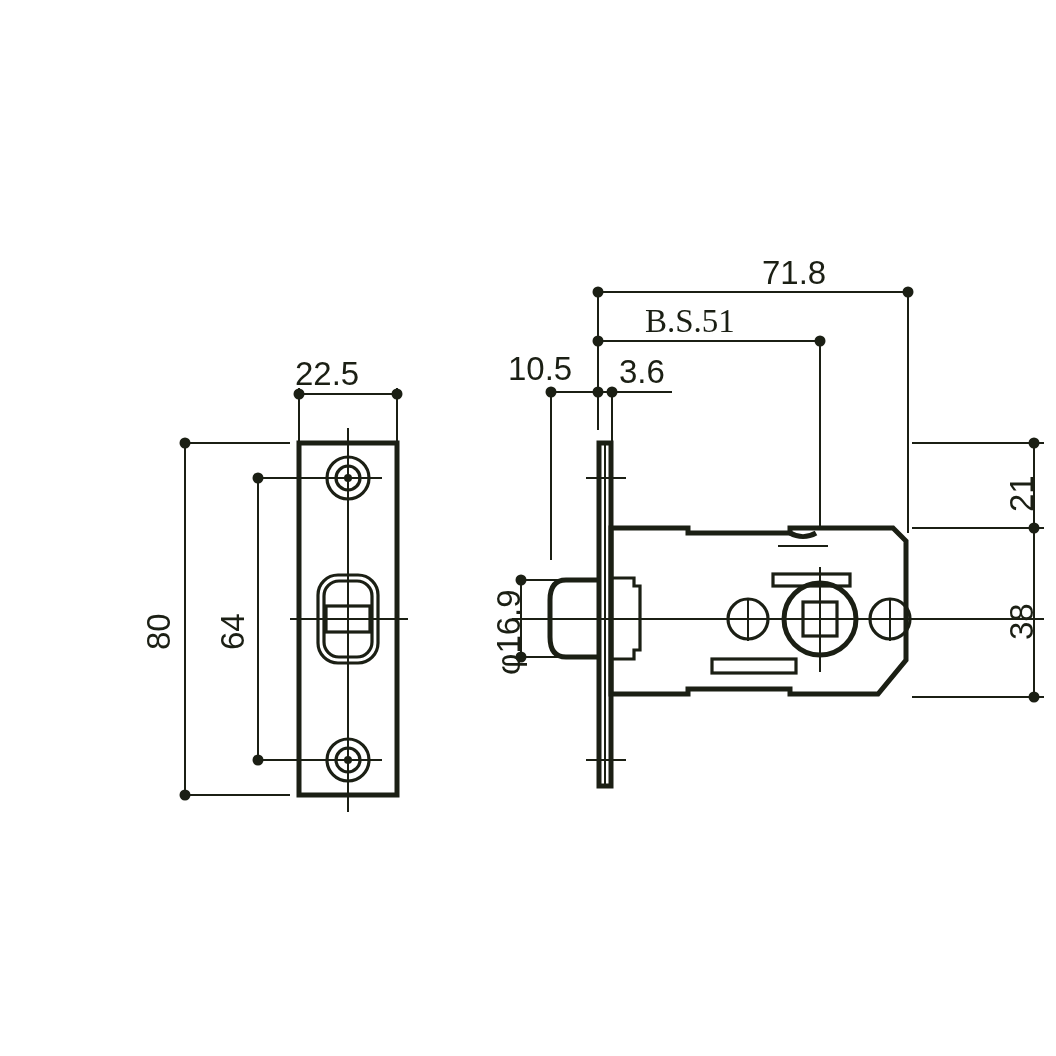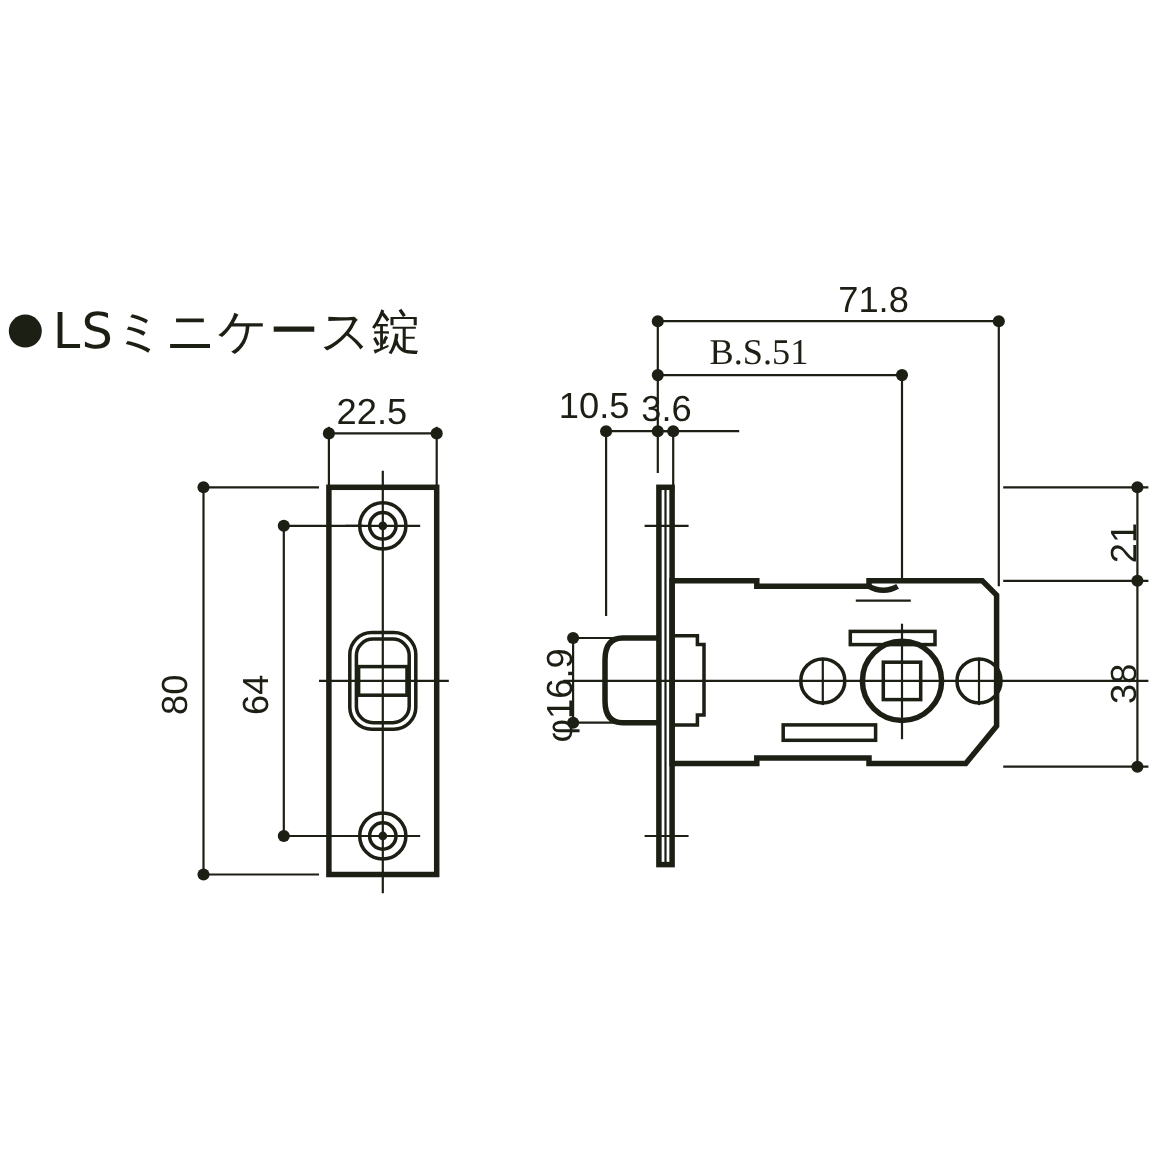--- a/index.html
+++ b/index.html
@@ -59,24 +59,20 @@
   .dim.vert {
     transform-origin: 0 0;
     transform: rotate(-90deg);
   }
 </style>
 </head>
 <body>
 
 <div id="sheet">
 
-  <div class="title-row">
-    <span class="bullet"></span>
-    <span class="title-text">LSミニケース錠</span>
-  </div>
 
   <svg id="drawing" width="1056" height="1056" viewBox="0 0 1056 1056">
 
     <defs>
       <style>
         .obj  { fill:none; stroke:#1b1f14; stroke-width:5; stroke-linejoin:miter; stroke-linecap:butt; }
         .obj2 { fill:none; stroke:#1b1f14; stroke-width:3.2; }
         .thin { fill:none; stroke:#1b1f14; stroke-width:2; }
         .ctr  { fill:none; stroke:#1b1f14; stroke-width:2; }
         .ext  { fill:none; stroke:#1b1f14; stroke-width:2; }
@@ -238,33 +234,33 @@
         <circle class="obj2" cx="890" cy="619" r="20"></circle>
         <line class="ctr" x1="890" y1="598" x2="890" y2="641"></line>
       </g>
 
       <line class="ctr" x1="512" y1="619" x2="1044" y2="619"></line>
 
       <rect class="obj2" x="712" y="659" width="84" height="14"></rect>
     </g>
   </svg>
 
-  <div class="dim" style="left:306px; top:357px;">22.5</div>
+  <div class="dim" style="left:295px; top:357px;">22.5</div>
 
   <div class="dim vert" style="left:142px; top:650px;">80</div>
 
   <div class="dim vert" style="left:216px; top:650px;">64</div>
 
   <div class="dim" style="left:716px; top:256px;margin-left:46px;">71.8</div>
 
   <div class="dim" style="left:645px; top:305px;font-family:Liberation Serif, serif;">B.S.51</div>
 
   <div class="dim" style="left:508px; top:352px;">10.5</div>
 
-  <div class="dim" style="left:583px; top:355px;">3.6</div>
+  <div class="dim" style="left:619px; top:355px;">3.6</div>
 
   <div class="dim vert" style="left:492px; top:675px;">φ16.9</div>
 
   <div class="dim vert" style="left:1005px; top:512px;">21</div>
 
   <div class="dim vert" style="left:1005px; top:640px;">38</div>
 
 </div>
 
 </body></html>

